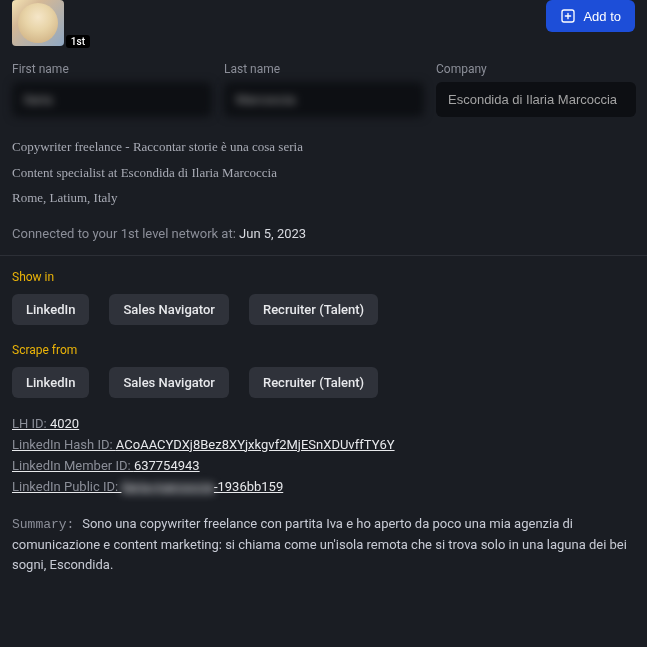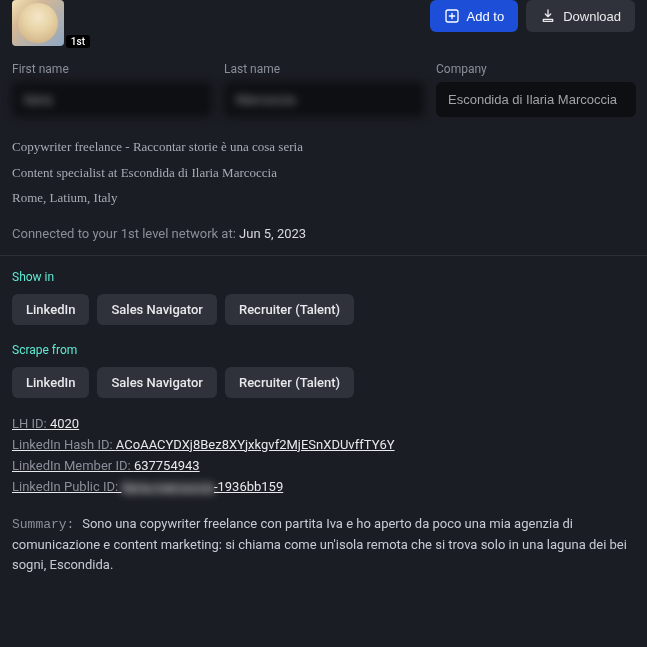--- a/index.html
+++ b/index.html
@@ -81,22 +81,22 @@
   padding: 10px 12px;
   color: #a3a3a3;
   font-size: 13px;
   outline: none;
 }
 .info-line { color: #a8abb5; font-size: 13px; margin-bottom: 6px; line-height: 1.5; font-family: Liberation Serif, serif; }
 .info-block { margin-bottom: 18px; }
 .connected-line { color: #8b8e98; font-size: 13px; margin-bottom: 14px; }
 .connected-line .date { color: #d8dae0; }
 .divider { border: none; border-top: 1px solid #2c2f36; margin: 0 -12px 14px; }
-.section-label { font-size: 12px; color: #5eead4; margin-bottom: 10px; }
-.pill-row { display: flex; gap: 8px; margin-bottom: 18px; }
+.section-label { font-size: 12px; color: #eab308; margin-bottom: 10px; }
+.pill-row { display: flex; gap: 20px; margin-bottom: 18px; }
 .pill {
   background: #2f323a;
   color: #e8e9ec;
   padding: 8px 14px;
   border-radius: 6px;
   font-size: 13px;
   font-weight: 500;
   cursor: pointer;
 }
 .id-line { font-size: 13px; color: #8b8e98; margin-bottom: 6px; }
@@ -122,26 +122,20 @@
       <div class="badge">1st</div>
     </div>
     <div class="actions">
       <button class="btn btn-primary">
         <svg class="icon-svg" viewBox="0 0 24 24" fill="currentColor">
           <rect x="3" y="3" width="18" height="18" rx="3" fill="none" stroke="currentColor" stroke-width="2"></rect>
           <path d="M12 8v8M8 12h8" stroke="currentColor" stroke-width="2" stroke-linecap="round"></path>
         </svg>
         <span>Add to</span>
       </button>
-      <button class="btn btn-secondary">
-        <svg class="icon-svg" viewBox="0 0 24 24" fill="currentColor">
-          <path d="M12 3v10m0 0l-4-4m4 4l4-4M5 17h14v3H5z" stroke="currentColor" stroke-width="2" fill="none" stroke-linecap="round" stroke-linejoin="round"></path>
-        </svg>
-        <span>Download</span>
-      </button>
     </div>
   </div>
 
   <div class="form-grid">
     <div class="field">
       <label class="field-label">First name</label>
       <input class="field-input redacted" value="Ilaria" style="">
     </div>
     <div class="field">
       <label class="field-label">Last name</label>

